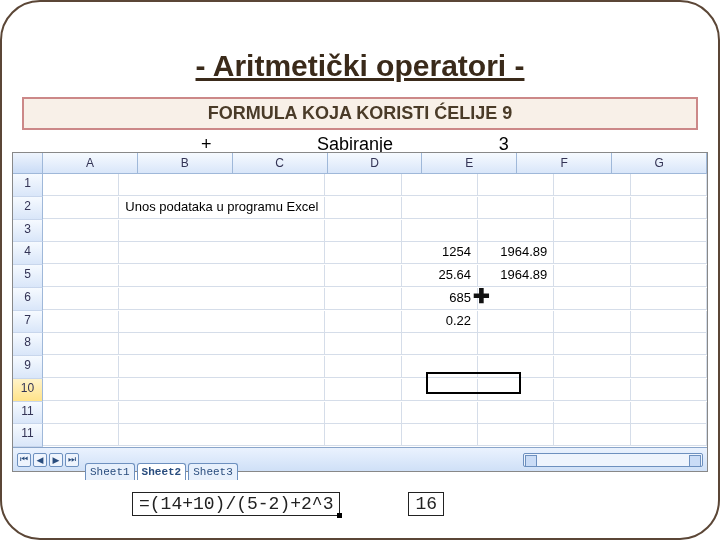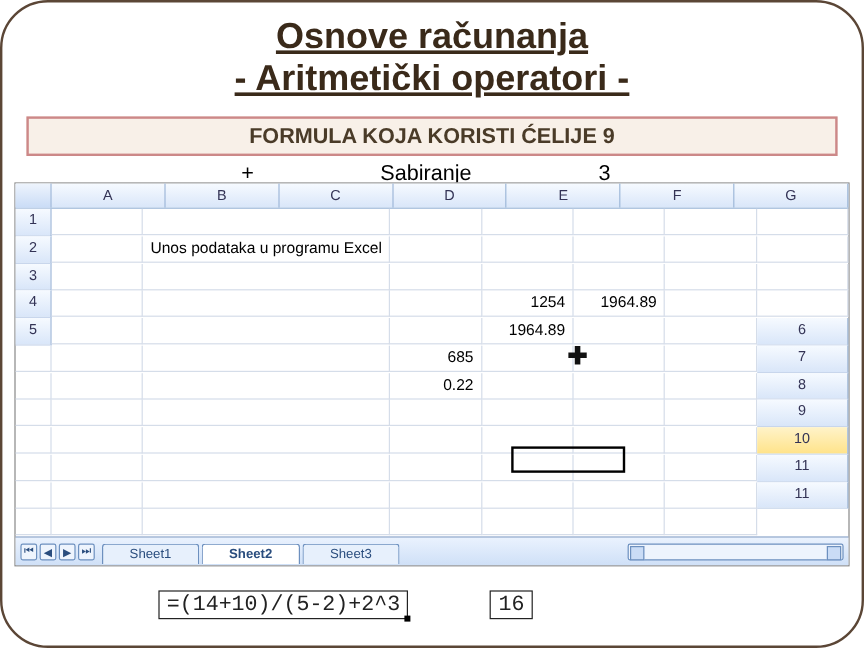--- a/index.html
+++ b/index.html
@@ -94,27 +94,28 @@
   .tab-nav { display: flex; gap: 2px; margin-right: 4px; }
   .tab-nav span {
     width: 14px; height: 14px;
     border: 1px solid #6d90bf;
     border-radius: 2px;
     background: #eef4fd;
     display: flex; align-items: center; justify-content: center;
     font-size: 9px; color: #2a4d7e;
   }
   .tab {
-    padding: 2px 22px;
+    padding: 2px 4px;
     border: 1px solid #6d90bf;
     border-bottom: none;
     border-radius: 3px 3px 0 0;
     background: #e7f0fc;
     position: relative;
-    top: 2px;
+    top: 12px;
+    font-family: Liberation Mono, monospace;
   }
   .tab.active { background: #fff; font-weight: bold; }
   .scroll-stub {
     margin-left: auto;
     width: 180px; height: 14px;
     border: 1px solid #6d90bf;
     border-radius: 2px;
     background: #eef4fd;
     position: relative;
   }
@@ -143,21 +144,21 @@
     content: "";
     position: absolute; right: -3px; bottom: -3px;
     width: 5px; height: 5px; background: #000;
   }
 </style>
 </head>
 <body>
 
 <div class="title-area">
   <h1>
-    <span>Osnove računanja</span><br>
+    <br>
     <span>- Aritmetički operatori -</span>
   </h1>
 </div>
 
 <div class="subheading-bar">
   <span>FORMULA KOJA KORISTI ĆELIJE 9</span>
 </div>
 
 <div class="op-row">
   <div>+</div>
@@ -212,20 +213,21 @@
       <div class="cell"></div>
     <div class="cell r">1254</div>
     <div class="cell r">1964.89</div>
     <div class="cell"></div>
       <div class="cell"></div>
 
     <div class="rowhdr">5</div>
     <div class="cell"></div>
       <div class="cell"></div>
       <div class="cell"></div>
+    <div class="cell r">25.64</div>
     <div class="cell r">1964.89</div>
     <div class="cell"></div>
       <div class="cell"></div>
 
     <div class="rowhdr">6</div>
     <div class="cell"></div>
       <div class="cell"></div>
       <div class="cell"></div>
     <div class="cell r">685</div>
     <div class="cell"></div>

